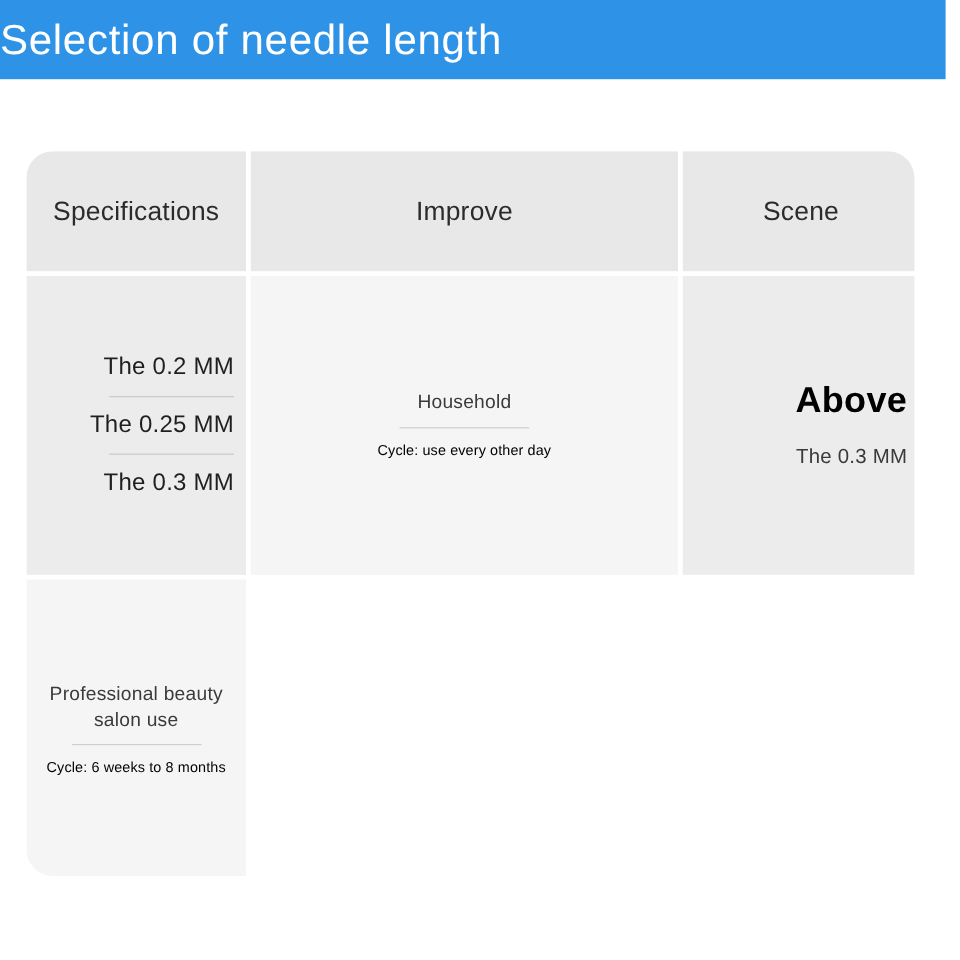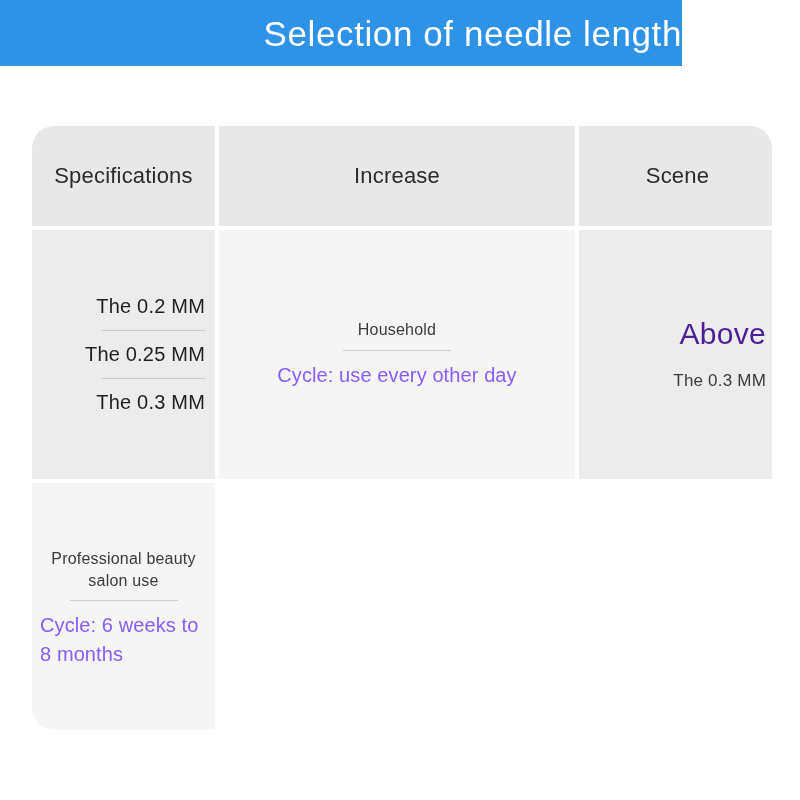--- a/index.html
+++ b/index.html
@@ -13,39 +13,39 @@
     font-family: "Liberation Sans", sans-serif;
     -webkit-font-smoothing: antialiased;
     overflow: hidden;
   }
 
   
   .banner {
     position: absolute;
     left: 0;
     top: 0;
-    width: 682px;
+    width: 788px;
     height: 66px;
     background: #2e93e6;
     display: flex;
     align-items: center;
-    justify-content: flex-end;
+    justify-content: flex-start;
   }
   .banner-title {
     color: #ffffff;
     font-size: 35px;
     font-weight: 400;
     letter-spacing: 0.6px;
     line-height: 1;
   }
 
   
   .table {
     position: absolute;
-    left: 32px;
+    left: 22px;
     top: 126px;
     width: 740px;
     height: 604px;
     display: grid;
     grid-template-columns: 183px 356px 197px;
     grid-template-rows: 100px 249px 251px;
     gap: 4px;
     border-radius: 22px;
     overflow: hidden;
     background: #ffffff;
@@ -101,22 +101,22 @@
     width: 104px;
     height: 1px;
     background: #c9c9c9;
     margin: 6px 0;
   }
 
   .spec-big {
     font-size: 30px;
     line-height: 1.2;
     letter-spacing: 0.3px;
-    color: #4c1d95;
-    font-weight: 400;
+    color: #000000;
+    font-weight: 700;
   }
   .spec-sub {
     font-size: 17px;
     line-height: 1.3;
     letter-spacing: 0.2px;
     color: #3a3a3a;
     margin-top: 18px;
   }
 
   
@@ -148,40 +148,40 @@
     text-align: center;
     letter-spacing: 0.2px;
   }
   .scene-rule {
     width: 108px;
     height: 1px;
     background: #cfcfcf;
     margin: 9px 0 10px;
   }
   .scene-cycle {
-    font-size: 20px;
+    font-size: 12px;
     line-height: 1.45;
-    color: #8b5cf6;
+    color: #000000;
     letter-spacing: 0.1px;
   }
 </style>
 </head>
 <body>
 
 <div class="banner">
   <div class="banner-title">Selection of needle length</div>
 </div>
 
 <div class="table">
 
   <div class="cell head">
     <span>Specifications</span>
   </div>
   <div class="cell head">
-    <span>Increase</span>
+    <span>Improve</span>
   </div>
   <div class="cell head">
     <span>Scene</span>
   </div>
 
   <div class="cell spec">
     <div class="spec-stack">
       <div class="spec-item">The 0.2 MM</div>
       <div class="spec-rule"></div>
       <div class="spec-item">The 0.25 MM</div>

